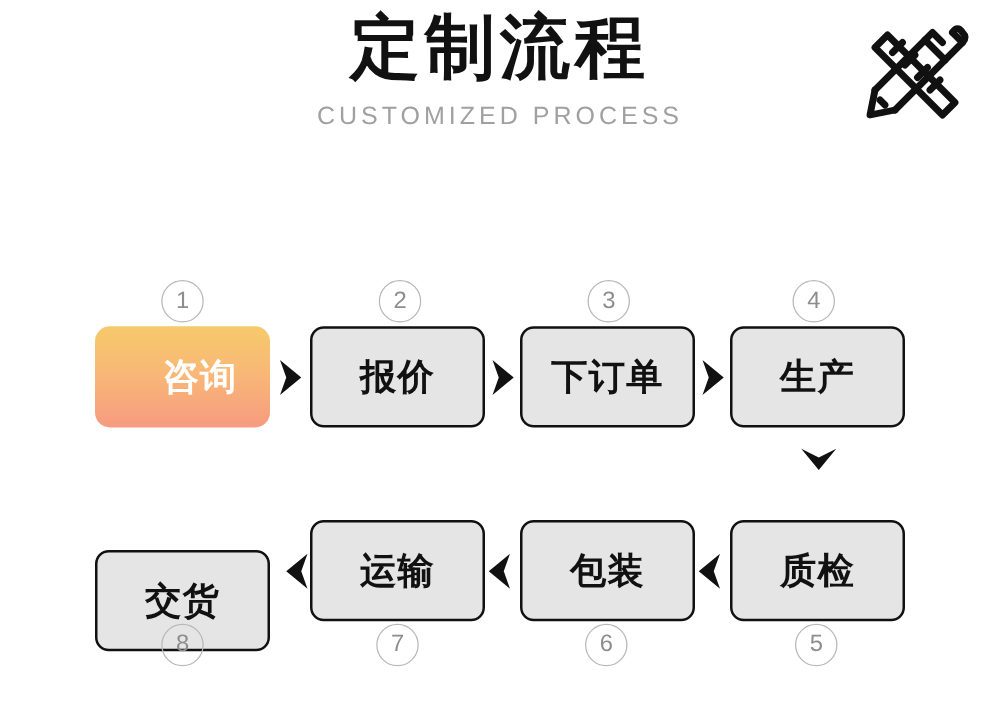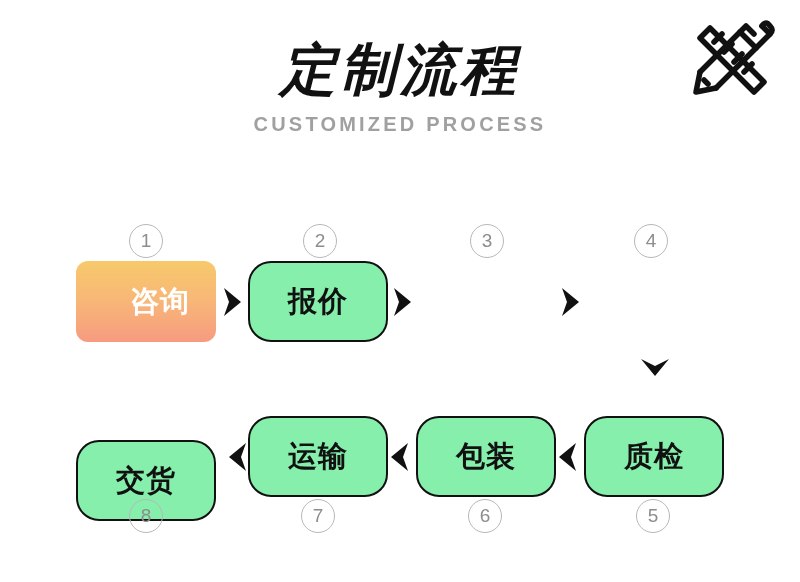--- a/index.html
+++ b/index.html
@@ -18,35 +18,34 @@
   
   .header {
     position: absolute;
     left: 0;
     top: 0;
     width: 800px;
     text-align: center;
   }
   .title {
     margin: 0;
-    padding-top: 38px;
+    padding-top: 7px;
     font-size: 56px;
     line-height: 64px;
     font-weight: 700;
     color: #111111;
     letter-spacing: 4px;
     font-family: "DejaVu Sans", "Liberation Sans", sans-serif;
-    font-style: italic;
   }
   .subtitle {
     margin: 0;
     padding-top: 10px;
     font-size: 20px;
     line-height: 24px;
-    font-weight: 700;
+    font-weight: 400;
     color: #a0a0a0;
     letter-spacing: 3.2px;
     font-family: "Liberation Sans", sans-serif;
   }
 
   
   .tool-icon {
     position: absolute;
     right: 18px;
     top: 8px;
@@ -62,22 +61,22 @@
     width: 800px;
     height: 582px;
     pointer-events: none;
   }
   .step {
     position: absolute;
     box-sizing: border-box;
     width: 140px;
     height: 81px;
     border: 2.5px solid #111111;
-    border-radius: 23px;
-    background: #86efac;
+    border-radius: 11px;
+    background: #e5e5e5;
     display: flex;
     align-items: center;
     justify-content: center;
     pointer-events: auto;
   }
   .step .step-label {
     font-size: 29px;
     font-weight: 700;
     color: #111111;
     letter-spacing: 1px;
@@ -174,20 +173,26 @@
 </div>
 
 <div class="flow">
 
   <div class="step highlight s1">
     <span class="step-label">咨询</span>
   </div>
   <div class="step s2">
     <span class="step-label">报价</span>
   </div>
+  <div class="step s3">
+    <span class="step-label">下订单</span>
+  </div>
+  <div class="step s4">
+    <span class="step-label">生产</span>
+  </div>
 
   <div class="step s8">
     <span class="step-label">交货</span>
   </div>
   <div class="step s7">
     <span class="step-label">运输</span>
   </div>
   <div class="step s6">
     <span class="step-label">包装</span>
   </div>

